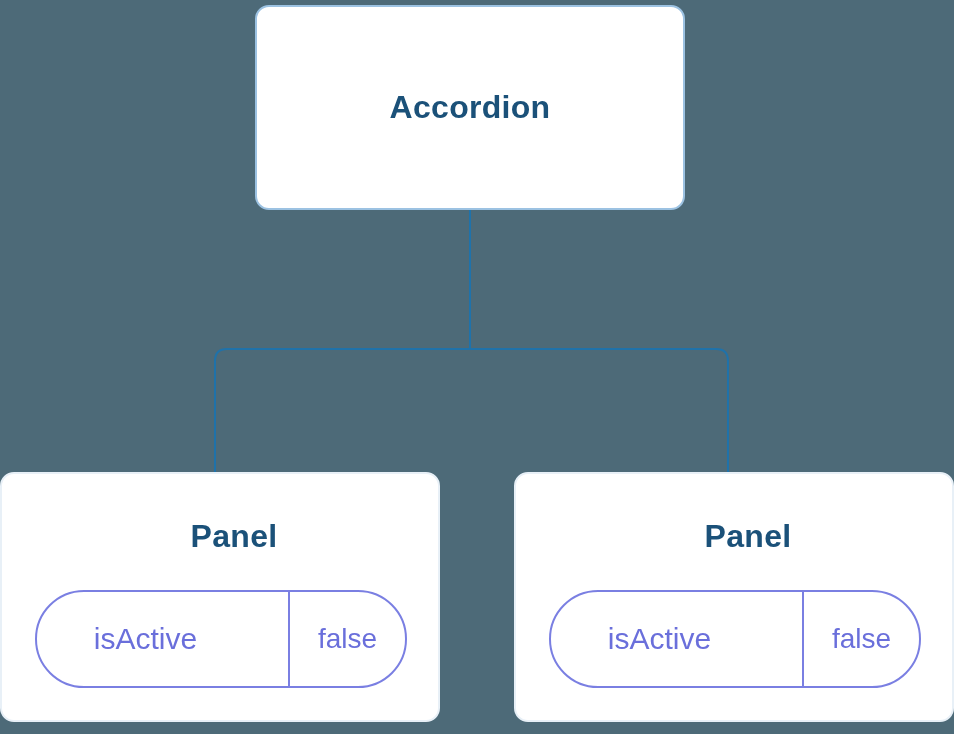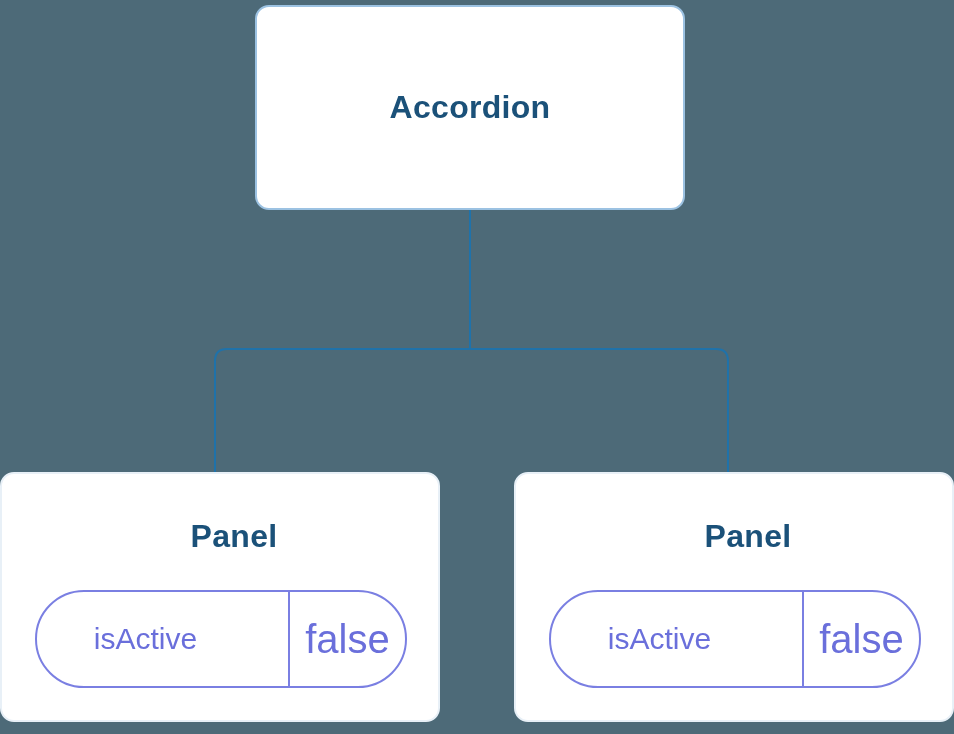--- a/index.html
+++ b/index.html
@@ -80,21 +80,21 @@
   }
   .state-key{
     flex:0 0 217px;
     display:flex;align-items:center;justify-content:center;
     font-size:30px;
     color:var(--pill-text);
   }
   .state-value{
     flex:1;
     display:flex;align-items:center;justify-content:center;
-    font-size:40px;
+    font-size:28px;
     color:var(--pill-text);
     border-left:2px solid var(--pill-border);
   }
 </style>
 </head>
 <body>
 
 <div class="stage">
 
   <svg class="connectors" viewBox="0 0 954 734" xmlns="http://www.w3.org/2000/svg">

